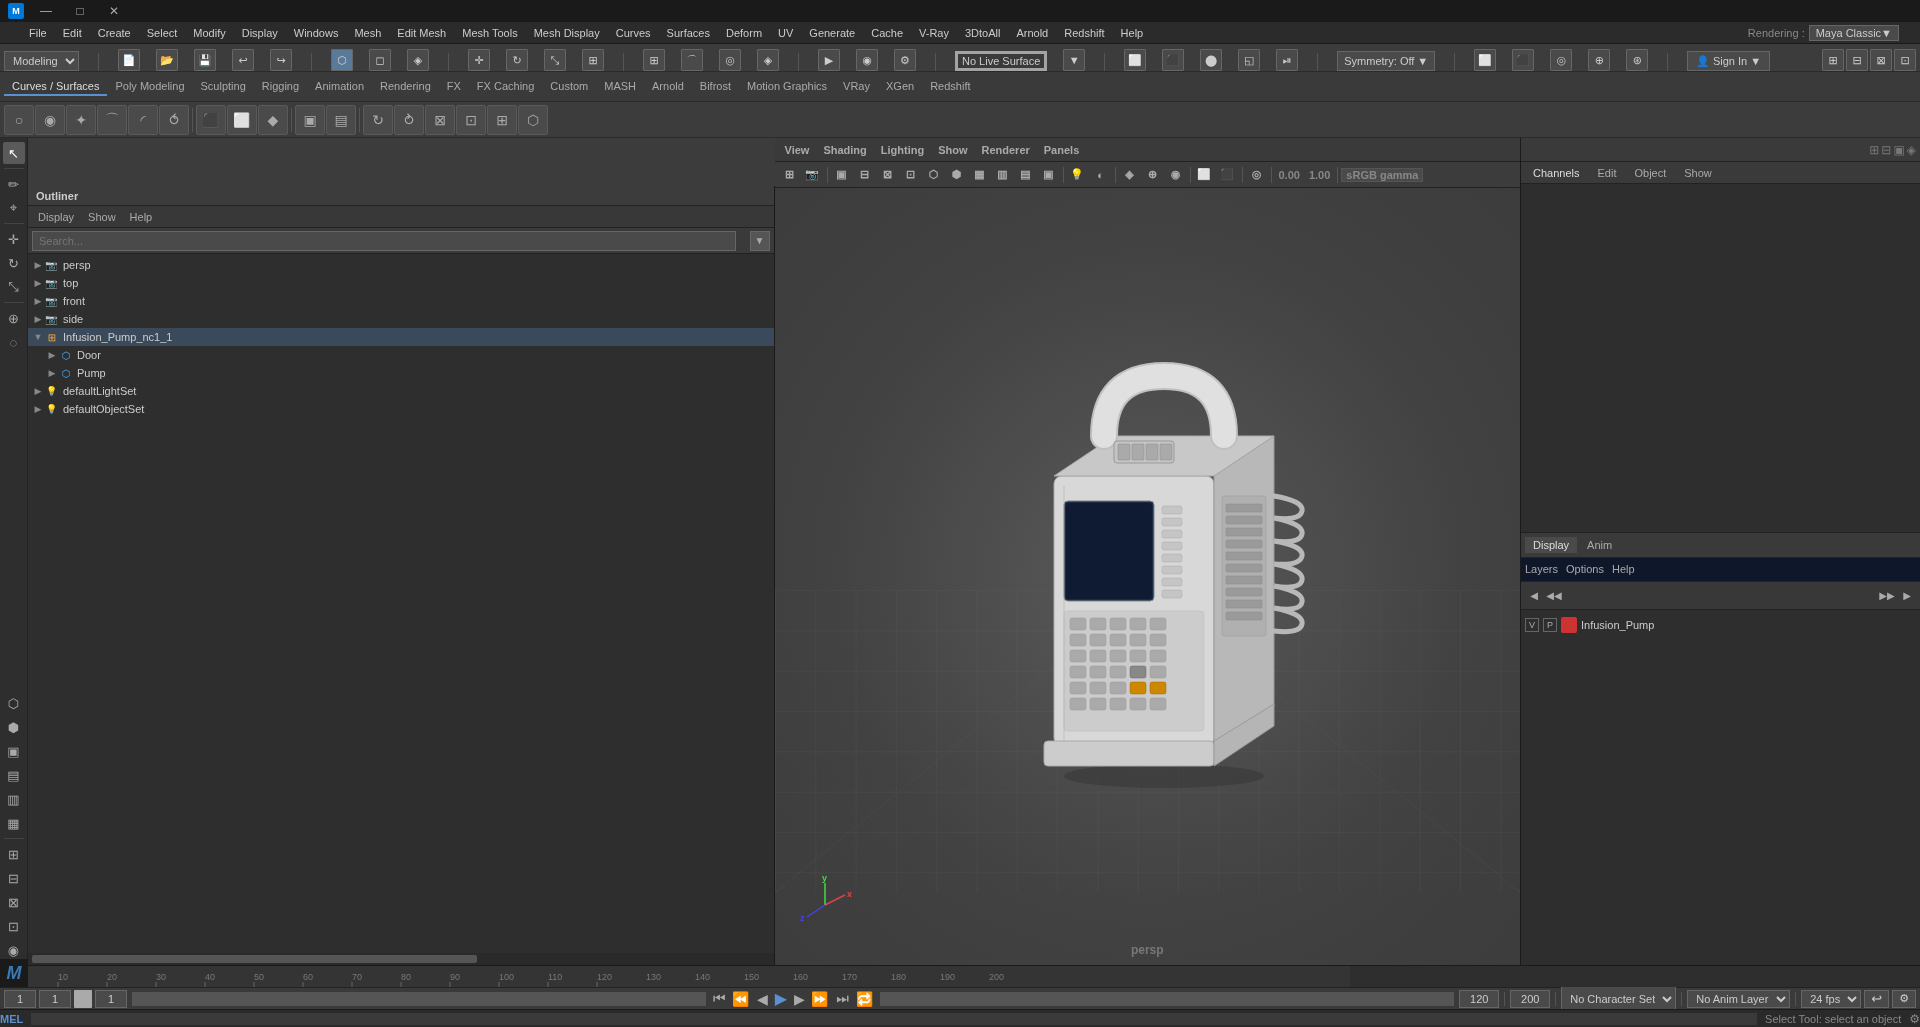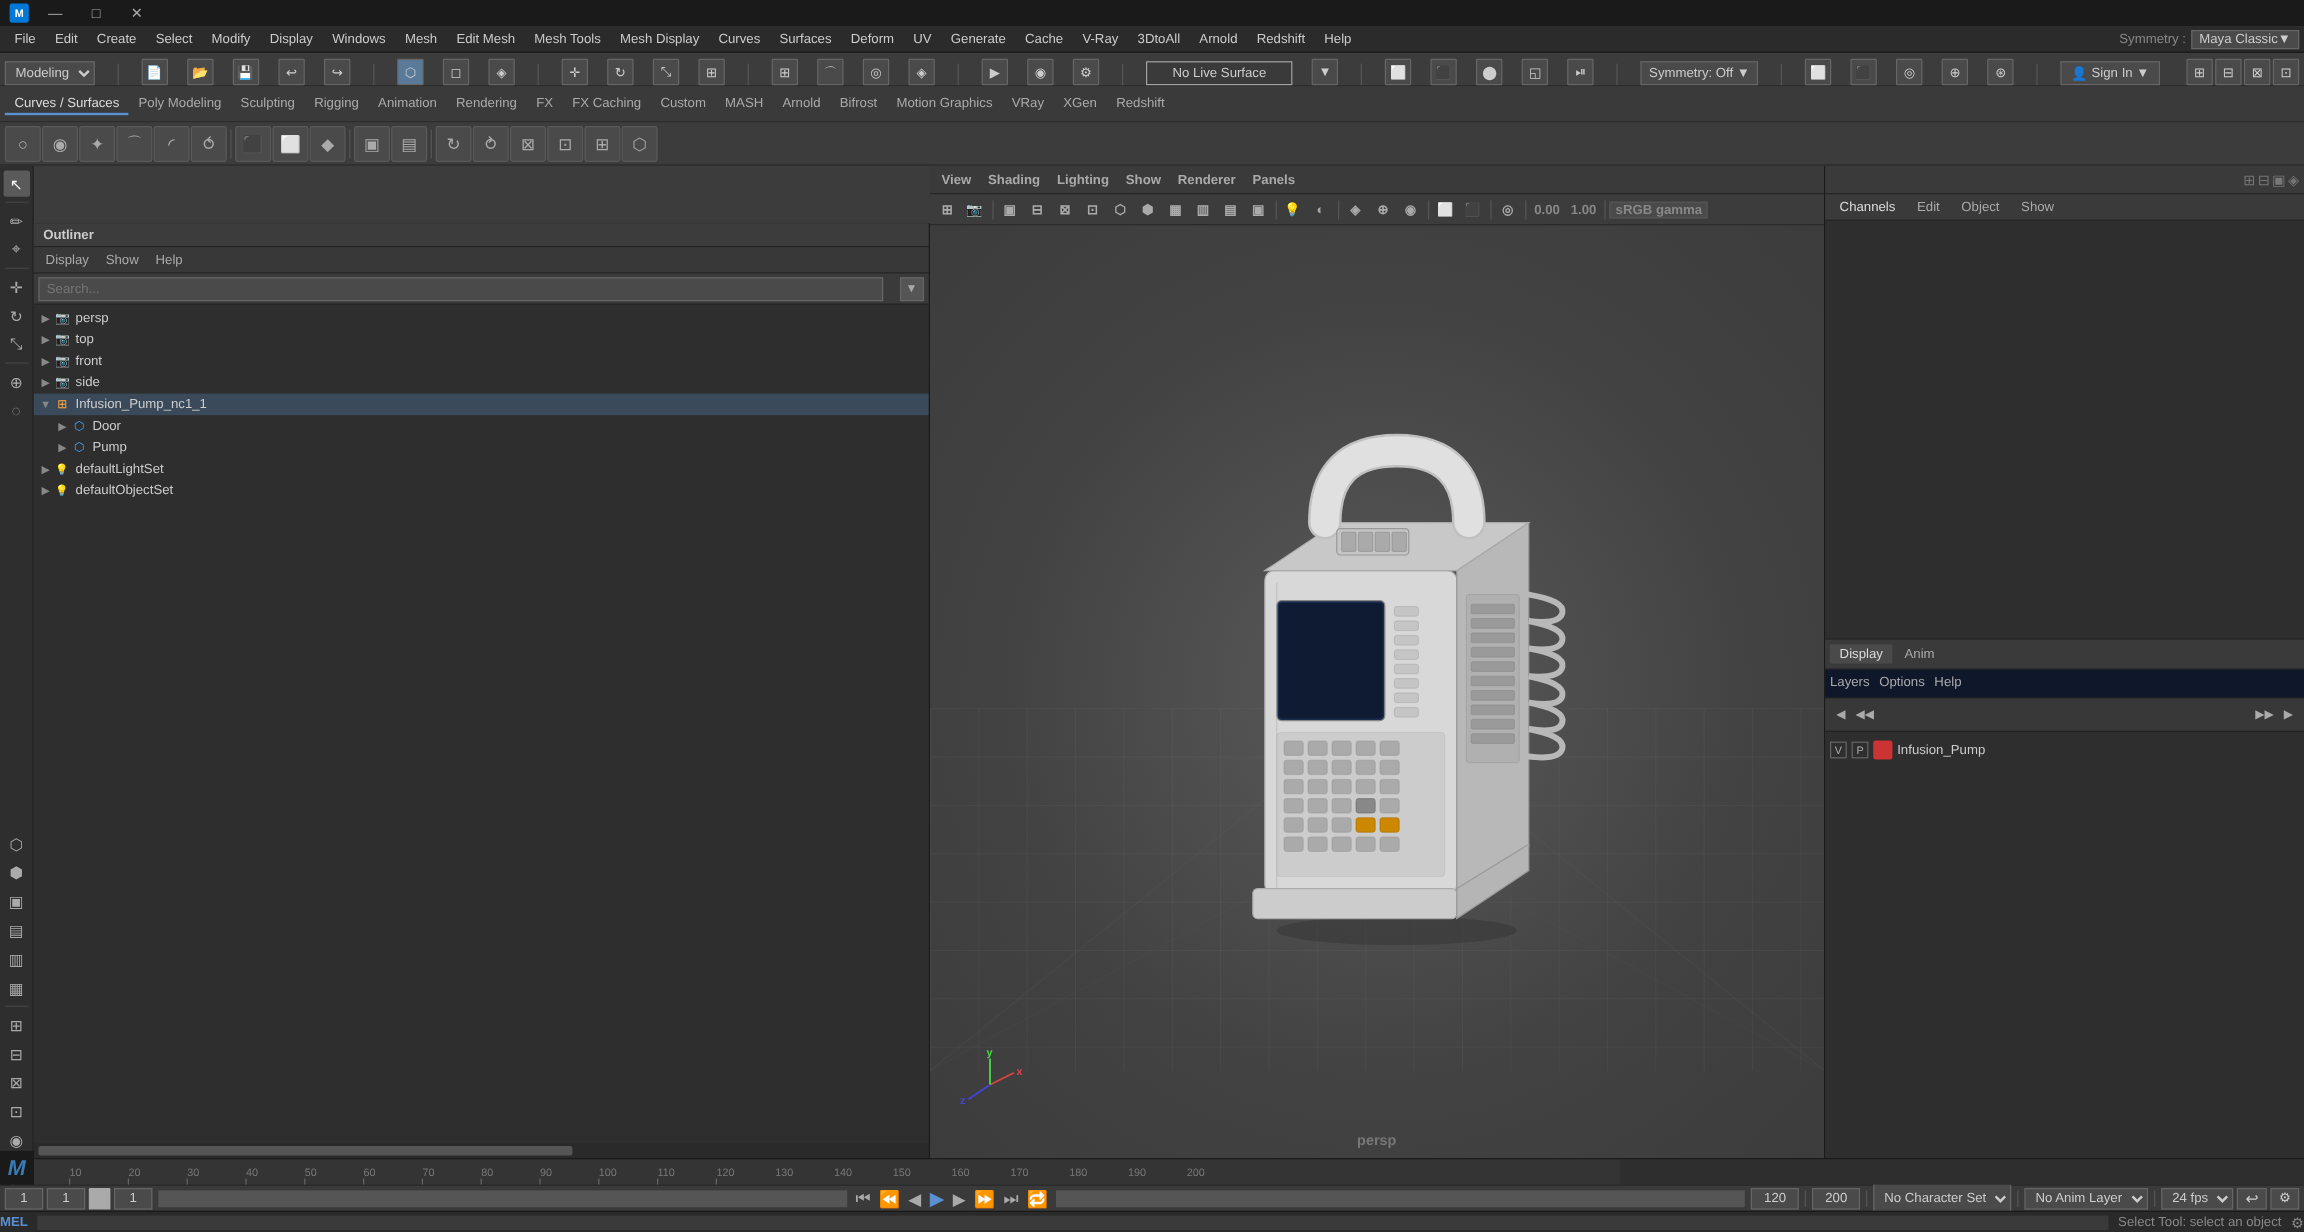--- a/index.html
+++ b/index.html
@@ -6,30 +6,30 @@
     body { width: 1920px; height: 1027px; background: #3c3c3c; font-family: 'Segoe UI', Arial, sans-serif; font-size: 11px; color: #cccccc; overflow: hidden; user-select: none; }
 
     
     #title-bar { width: 100%; height: 22px; background: #1a1a1a; display: flex; align-items: center; padding: 0 8px; }
     #title-bar .app-icon { width: 16px; height: 16px; margin-right: 6px; background: #0078d7; border-radius: 2px; display: flex; align-items: center; justify-content: center; font-size: 9px; font-weight: bold; color: white; }
     #title-bar .title { flex: 1; font-size: 11px; color: #cccccc; }
     #title-bar .window-controls { display: flex; gap: 2px; }
     #title-bar .win-btn { width: 32px; height: 22px; display: flex; align-items: center; justify-content: center; font-size: 12px; cursor: pointer; color: #aaa; }
 
     
-    #menu-bar { width: 100%; height: 22px; background: #2b2b2b; display: flex; align-items: center; padding: 0 4px; border-bottom: 1px solid #1a1a1a; }
+    #menu-bar { width: 100%; height: 22px; background: #2b2b2b; display: flex; align-items: center; padding: 0 21px; border-bottom: 1px solid #1a1a1a; }
     .menu-item { padding: 2px 8px; font-size: 11px; color: #cccccc; cursor: pointer; white-space: nowrap; }
 
     
     #toolbar-row1 { height: 28px; display: flex; align-items: flex-end; padding: 0 4px; gap: 16px; border-bottom: 1px solid #2a2a2a; }
     .toolbar-dropdown { background: #4a4a4a; border: 1px solid #666; color: #ccc; padding: 1px 4px; font-size: 11px; height: 20px; cursor: pointer; }
     .toolbar-sep { width: 1px; height: 18px; background: #555; margin: 0 3px; }
     .tb-btn { width: 22px; height: 22px; background: #4a4a4a; border: 1px solid #666; display: flex; align-items: center; justify-content: center; cursor: pointer; font-size: 11px; color: #ccc; border-radius: 1px; }
     .tb-btn.active { background: #5a7a9a; }
-    .tb-label { font-size: 11px; color: #ccc; padding: 0 21px; background: #3a3a3a; border: 1px solid #a3a3a3; height: 20px; display: flex; align-items: center; white-space: nowrap; }
+    .tb-label { font-size: 11px; color: #ccc; padding: 0 4px; background: #3a3a3a; border: 3px solid #a3a3a3; height: 20px; display: flex; align-items: center; white-space: nowrap; }
     .tb-toggle { background: #4a4a4a; border: 1px solid #666; color: #ccc; padding: 1px 6px; font-size: 11px; height: 20px; cursor: pointer; display: flex; align-items: center; gap: 3px; }
     .sign-in-btn { background: #4a4a4a; border: 1px solid #666; color: #ccc; padding: 1px 8px; font-size: 11px; height: 20px; cursor: pointer; display: flex; align-items: center; gap: 3px; }
 
     
     #shelf-bar { height: 30px; display: flex; align-items: center; padding: 0 4px; background: #3a3a3a; border-bottom: 1px solid #2a2a2a; }
     .shelf-tab { padding: 2px 8px; font-size: 11px; color: #aaa; cursor: pointer; border-bottom: 2px solid transparent; }
     .shelf-tab.active { color: #ddd; border-bottom: 2px solid #5a8fd0; }
 
     
     #shelf-icons { height: 36px; background: #3c3c3c; display: flex; align-items: center; padding: 0 4px; gap: 1px; border-bottom: 1px solid #2a2a2a; }
@@ -158,21 +158,21 @@
     <span class="menu-item">Deform</span>
     <span class="menu-item">UV</span>
     <span class="menu-item">Generate</span>
     <span class="menu-item">Cache</span>
     <span class="menu-item">V-Ray</span>
     <span class="menu-item">3DtoAll</span>
     <span class="menu-item">Arnold</span>
     <span class="menu-item">Redshift</span>
     <span class="menu-item">Help</span>
     <div style="margin-left:auto; display:flex; align-items:center; gap:4px;">
-      <span style="font-size:11px;color:#888;">Symmetry :</span>
+      <span style="font-size:11px;color:#888;">Rendering :</span>
       <span style="font-size:11px;color:#ccc;background:#4a4a4a;border:1px solid #666;padding:1px 6px;cursor:pointer;">Maya Classic▼</span>
     </div>
   </div>
 
   <div id="toolbar-row1">
     <select class="toolbar-dropdown">
       <option>Modeling</option>
     </select>
     <div class="toolbar-sep"></div>
 

